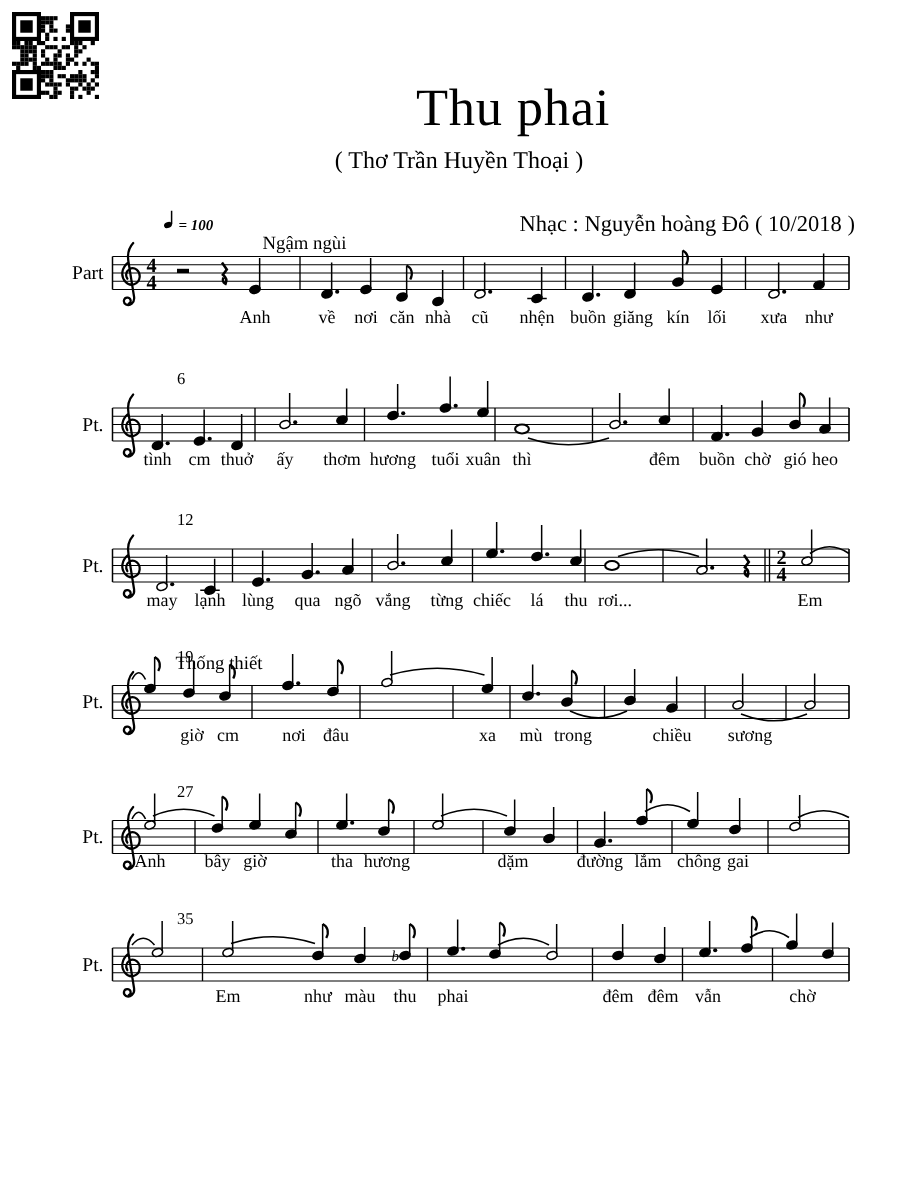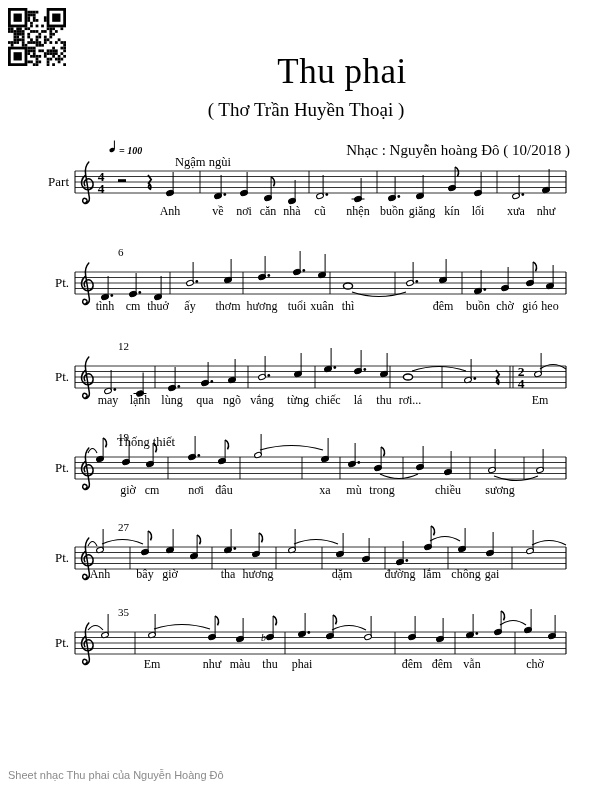--- a/index.html
+++ b/index.html
@@ -1,21 +1,21 @@
 <!DOCTYPE html>
 <html><head>
 <meta charset="utf-8">
 <style>
   html,body{margin:0;padding:0;background:#fff;}
   .page{position:relative;width:612px;height:792px;background:#fff;overflow:hidden;
         font-family:"Liberation Serif","DejaVu Serif",serif;color:#000;}
   .qr{position:absolute;left:8px;top:8px;}
   .title{position:absolute;left:72px;right:0;top:52px;margin:0;text-align:center;
          font-size:35px;font-weight:normal;letter-spacing:.5px;}
-  .subtitle{position:absolute;left:0;right:0;top:99px;text-align:center;font-size:19px;}
+  .subtitle{position:absolute;left:0;right:0;top:99px;text-align:center;font-size:16px;}
   .credit{position:absolute;right:42px;top:142px;font-size:15px;}
   .notation{position:absolute;left:0;top:0;}
   .footer{position:absolute;left:8px;top:769px;font-size:11px;color:#8a8a8a;
           font-family:"Liberation Sans","DejaVu Sans",sans-serif;}
 </style>
 </head>
 <body>
 
 <div class="page">
   <svg id="qr" class="qr" width="58" height="58">
@@ -569,14 +569,13 @@
         <text x="212" y="668" text-anchor="middle" font-size="12" font-family="&quot;Liberation Serif&quot;,&quot;DejaVu Serif&quot;,serif">như</text>
         <text x="240" y="668" text-anchor="middle" font-size="12" font-family="&quot;Liberation Serif&quot;,&quot;DejaVu Serif&quot;,serif">màu</text>
         <text x="270" y="668" text-anchor="middle" font-size="12" font-family="&quot;Liberation Serif&quot;,&quot;DejaVu Serif&quot;,serif">thu</text>
         <text x="302" y="668" text-anchor="middle" font-size="12" font-family="&quot;Liberation Serif&quot;,&quot;DejaVu Serif&quot;,serif">phai</text>
         <text x="412" y="668" text-anchor="middle" font-size="12" font-family="&quot;Liberation Serif&quot;,&quot;DejaVu Serif&quot;,serif">đêm</text>
         <text x="442" y="668" text-anchor="middle" font-size="12" font-family="&quot;Liberation Serif&quot;,&quot;DejaVu Serif&quot;,serif">đêm</text>
         <text x="472" y="668" text-anchor="middle" font-size="12" font-family="&quot;Liberation Serif&quot;,&quot;DejaVu Serif&quot;,serif">vẫn</text>
         <text x="535" y="668" text-anchor="middle" font-size="12" font-family="&quot;Liberation Serif&quot;,&quot;DejaVu Serif&quot;,serif">chờ</text>
       </g>
     </svg>
-  <div class="footer">Sheet nhạc Thu phai của Nguyễn Hoàng Đô</div>
 </div>
 
 </body></html>

